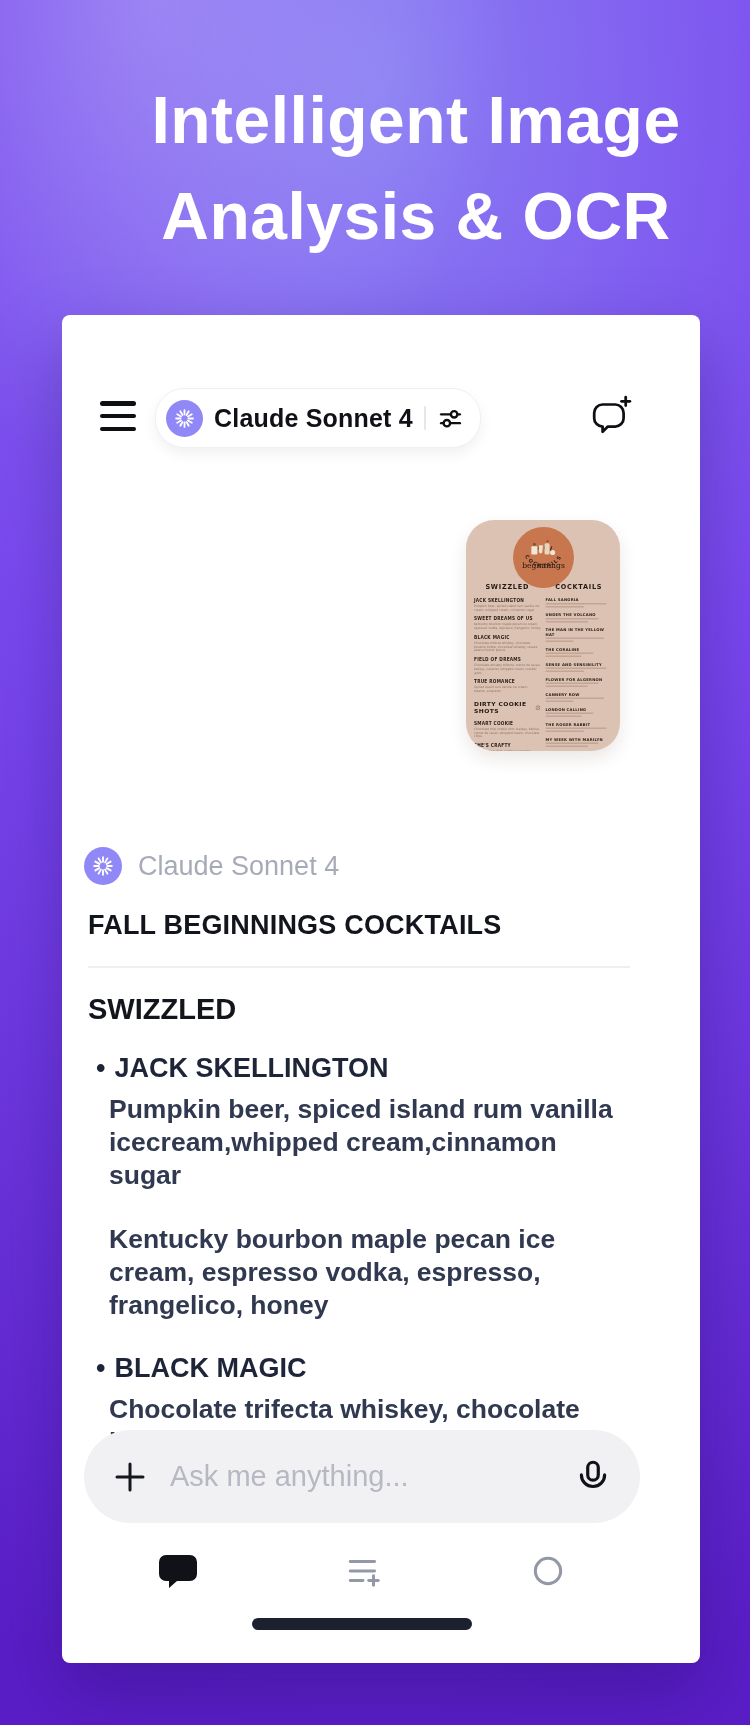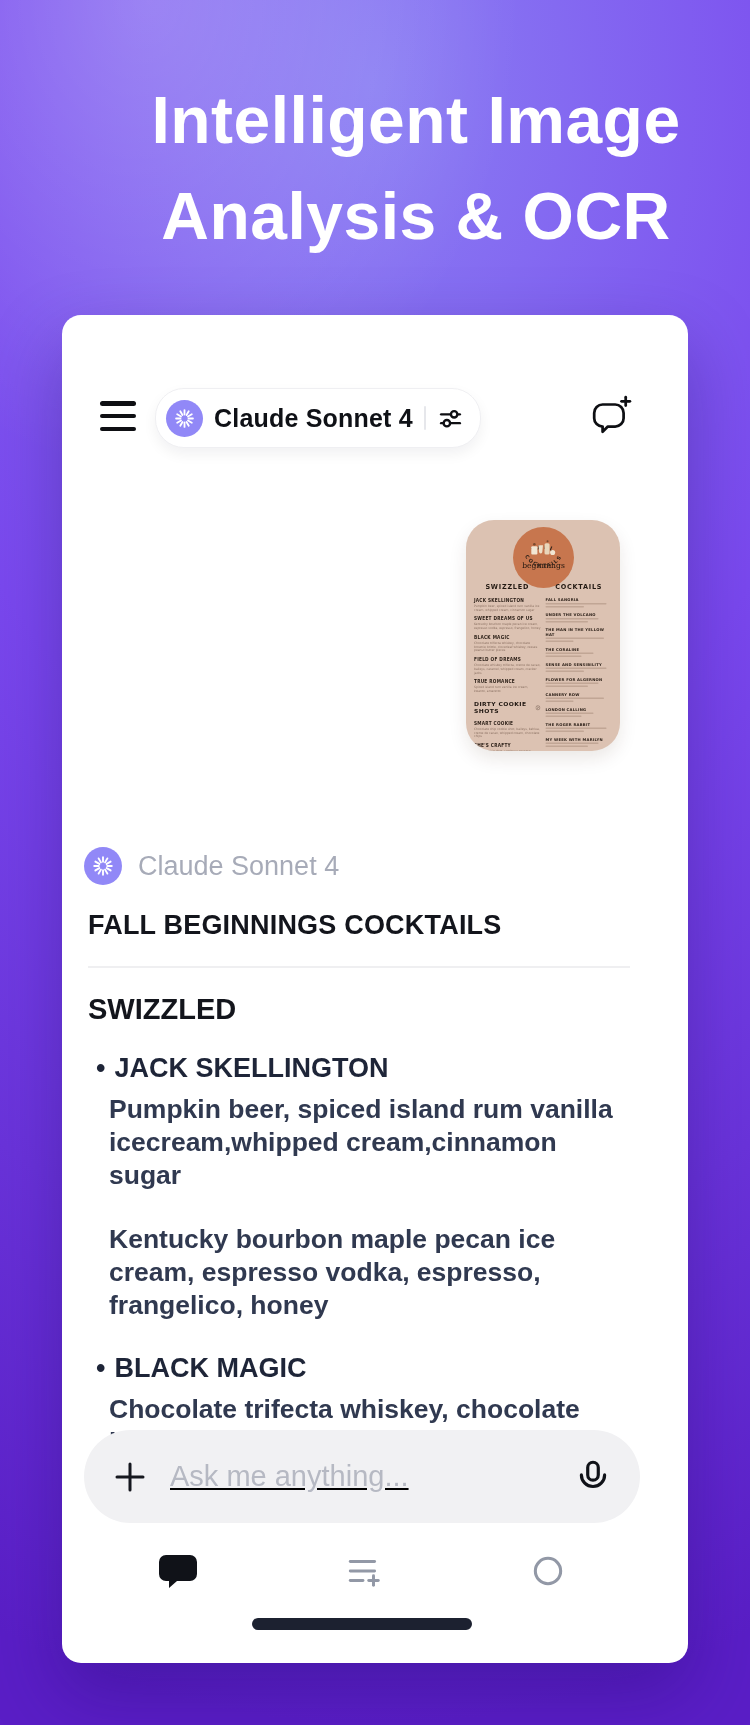--- a/index.html
+++ b/index.html
@@ -4,21 +4,21 @@
 <style>
   html,body{margin:0;padding:0;}
   .stage{position:relative;width:750px;height:1725px;overflow:hidden;
     font-family:"Liberation Sans",sans-serif;
     background:radial-gradient(90% 50% at 20% 0%, rgba(255,255,255,.20), rgba(255,255,255,0) 55%),
                radial-gradient(150% 95% at 50% 5%, #8a7ef3 0%, #7a48ee 45%, #5a1ec6 100%);}
   .hero{position:absolute;top:72px;left:0;width:750px;text-align:center;
     color:#ffffff;font-size:66px;font-weight:700;line-height:96px;letter-spacing:.5px;margin:0;padding-left:41px;}
   
   .phone{position:absolute;left:62px;top:315px;width:626px;height:1348px;background:#ffffff;
-    border-radius:19px;box-shadow:0 30px 70px rgba(35,8,110,.35);overflow:hidden;}
+    border-radius:8px;box-shadow:0 30px 70px rgba(35,8,110,.35);overflow:hidden;padding-left:12px;}
   
   .hamburger{position:absolute;left:38px;top:86px;width:36px;height:30px;display:flex;flex-direction:column;justify-content:space-between;cursor:pointer;}
   .hamburger span{display:block;height:4.5px;border-radius:3px;background:#0e0f13;}
   .model-pill{position:absolute;left:93px;top:73px;height:58px;padding:0 16px 0 10px;display:flex;align-items:center;gap:11px;
     background:#fff;border:1px solid #efeff2;border-radius:29px;box-shadow:0 6px 14px rgba(20,20,40,.06);}
   .avatar{border-radius:50%;background:#9188f7;display:flex;align-items:center;justify-content:center;flex:0 0 auto;}
   .avatar.sm{width:37px;height:37px;}
   .avatar.lg{width:38px;height:38px;}
   .model-name{font-size:25px;font-weight:700;color:#0f1116;letter-spacing:.2px;}
   .pill-div{width:2px;height:24px;background:#e6e7eb;border-radius:1px;}
@@ -47,21 +47,21 @@
   .r-h1{position:absolute;left:26px;top:595px;margin:0;font-size:27px;font-weight:700;color:#13151c;letter-spacing:.2px;}
   .r-divider{position:absolute;left:26px;top:651px;width:542px;height:2px;background:#efeff1;border:none;margin:0;}
   .r-h2{position:absolute;left:26px;top:678px;margin:0;font-size:29px;font-weight:700;color:#13151c;}
   .r-list{position:absolute;left:34px;top:738px;width:530px;}
   .r-item{margin-bottom:31px;}
   .r-title{font-size:27px;font-weight:700;color:#1e2538;margin-bottom:9px;}
   .r-title .bullet{margin-right:9px;}
   .r-desc{font-size:26.5px;line-height:33px;color:#303950;margin-left:13px;font-weight:bold;}
   
   .input-bar{position:absolute;left:22px;top:1115px;width:556px;height:93px;background:#f1f1f3;border-radius:47px;
-    display:flex;align-items:center;padding:0 28px;box-sizing:border-box;gap:20px;text-decoration:underline;}
+    display:flex;align-items:center;padding:0 28px;box-sizing:border-box;gap:20px;}
   .input-bar input{flex:1;border:none;outline:none;background:transparent;font-family:"Liberation Sans",sans-serif;
     font-size:29px;color:#2b2f3a;min-width:0;}
   .input-bar input::placeholder{color:#b6b9c3;}
   
   .tabbar{position:absolute;left:22px;top:1232px;width:556px;height:48px;display:flex;align-items:center;justify-content:space-around;}
   .home-indicator{position:absolute;left:190px;top:1303px;width:220px;height:12px;border-radius:6px;background:#1c2130;}
 </style>
 </head>
 <body>
 

